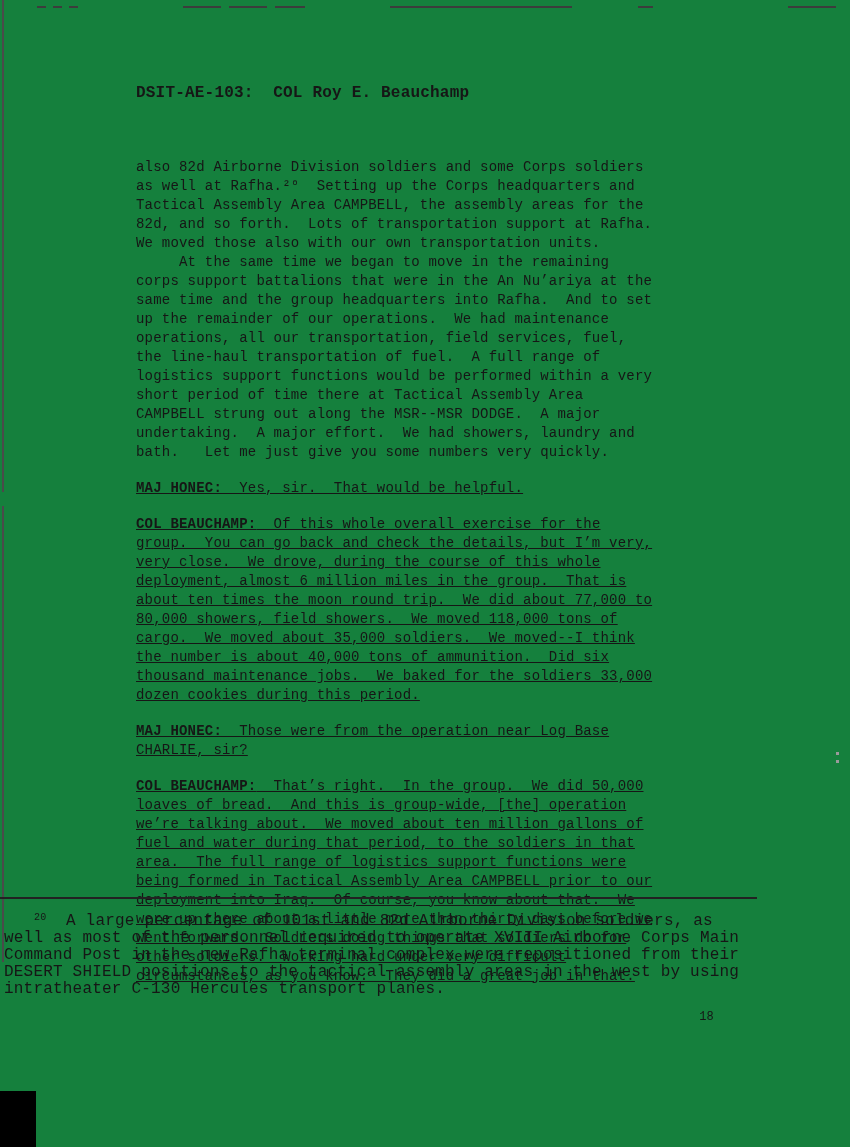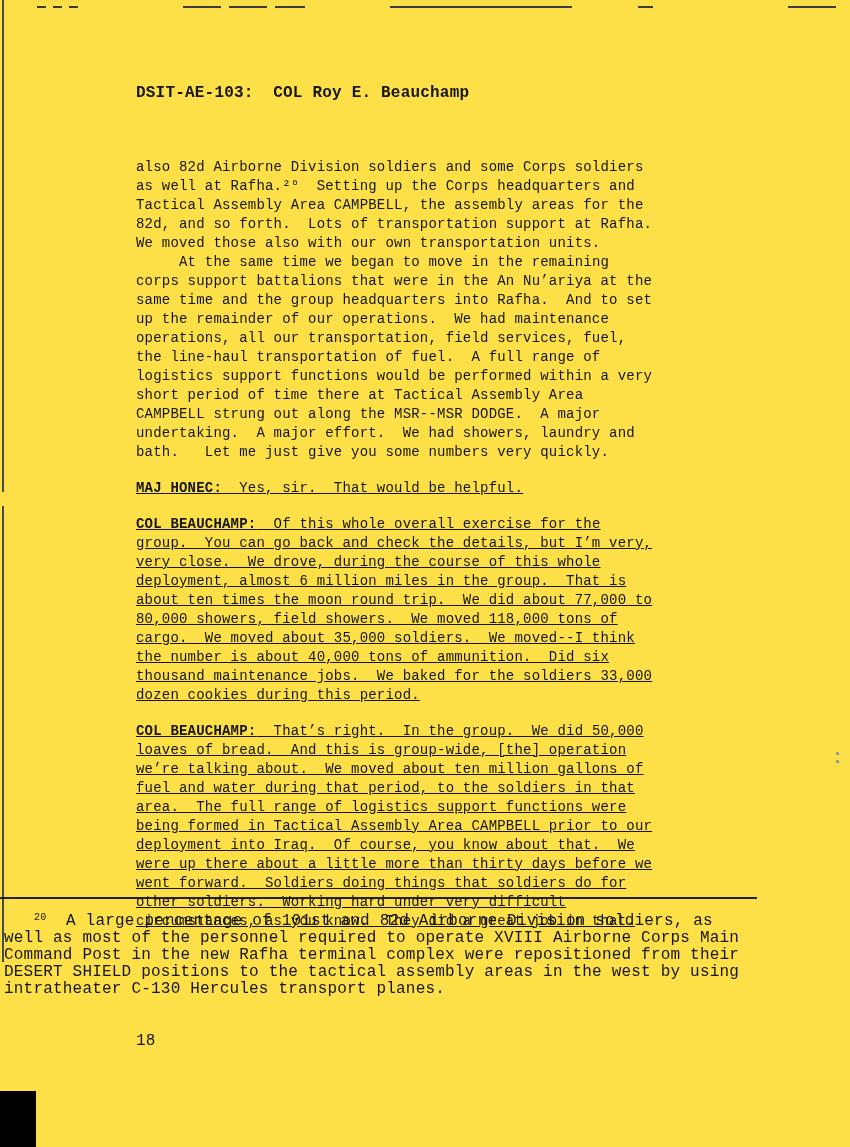--- a/index.html
+++ b/index.html
@@ -4,21 +4,21 @@
 <style>
   html, body {
     margin: 0;
     padding: 0;
     background: #ffffff;
   }
   .page {
     position: relative;
     width: 850px;
     height: 1147px;
-    background: #fde047;
+    background: #15803d;
     overflow: hidden;
     font-family: "Liberation Mono", "DejaVu Sans Mono", monospace;
     color: #161616;
   }
 
   
   .artifact { position: absolute; background: #3c3c3c; }
   .top-line { top: 6px; height: 2px; }
   .t1 { left: 37px;  width: 42px;
         background: repeating-linear-gradient(90deg, #3c3c3c 0 9px, transparent 9px 16px); }
@@ -73,24 +73,24 @@
     white-space: pre-wrap;
     text-indent: 30px;
   }
   .footnote sup {
     font-size: 10px;
     line-height: 0;
     vertical-align: 5px;
   }
   .page-number {
     position: absolute;
-    left: 136px; top: 1032px;
+    left: 136px; top: 1010px;
     width: 578px;
-    text-align: left;
-    font-size: 16px;
+    text-align: right;
+    font-size: 12px;
     letter-spacing: 0.2px;
   }
 </style>
 </head>
 <body>
 
 <div class="page">
 
   <div class="artifact top-line t1"></div>
   <div class="artifact top-line t2"></div>
@@ -121,21 +121,22 @@
 undertaking.  A major effort.  We had showers, laundry and
 bath.   Let me just give you some numbers very quickly.</p><p class="para"><strong>MAJ HONEC:</strong>  Yes, sir.  That would be helpful.</p><p class="para"><strong>COL BEAUCHAMP:</strong>  Of this whole overall exercise for the
 group.  You can go back and check the details, but I’m very,
 very close.  We drove, during the course of this whole
 deployment, almost 6 million miles in the group.  That is
 about ten times the moon round trip.  We did about 77,000 to
 80,000 showers, field showers.  We moved 118,000 tons of
 cargo.  We moved about 35,000 soldiers.  We moved--I think
 the number is about 40,000 tons of ammunition.  Did six
 thousand maintenance jobs.  We baked for the soldiers 33,000
-dozen cookies during this period.</p><p class="para"><strong>COL BEAUCHAMP:</strong>  That’s right.  In the group.  We did 50,000
+dozen cookies during this period.</p><p class="para"><strong>MAJ HONEC:</strong>  Those were from the operation near Log Base
+CHARLIE, sir?</p><p class="para"><strong>COL BEAUCHAMP:</strong>  That’s right.  In the group.  We did 50,000
 loaves of bread.  And this is group-wide, [the] operation
 we’re talking about.  We moved about ten million gallons of
 fuel and water during that period, to the soldiers in that
 area.  The full range of logistics support functions were
 being formed in Tactical Assembly Area CAMPBELL prior to our
 deployment into Iraq.  Of course, you know about that.  We
 were up there about a little more than thirty days before we
 went forward.  Soldiers doing things that soldiers do for
 other soldiers.  Working hard under very difficult
 circumstances, as you know.  They did a great job in that.</p></div>

